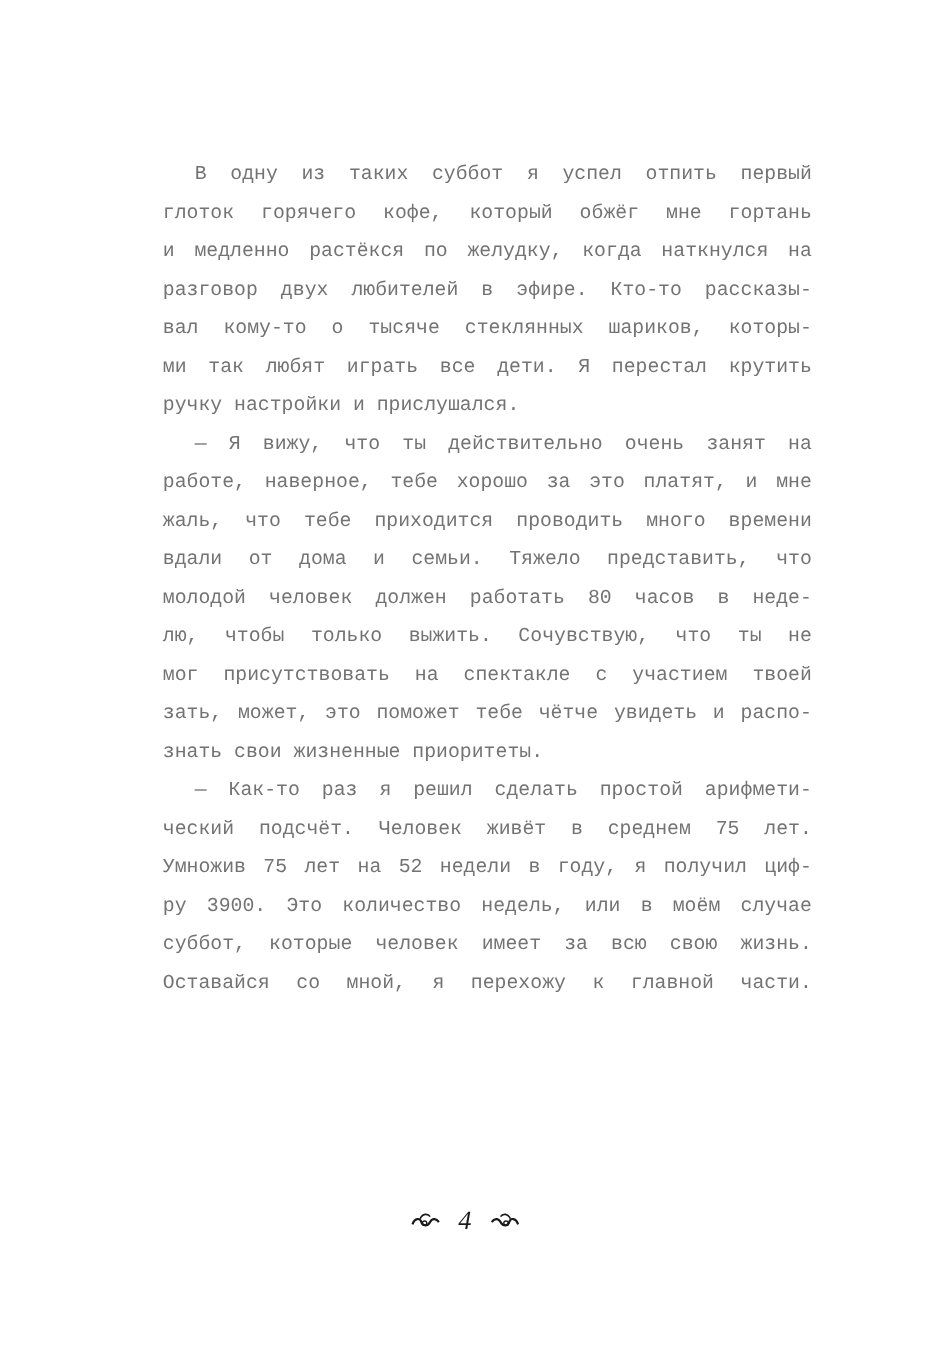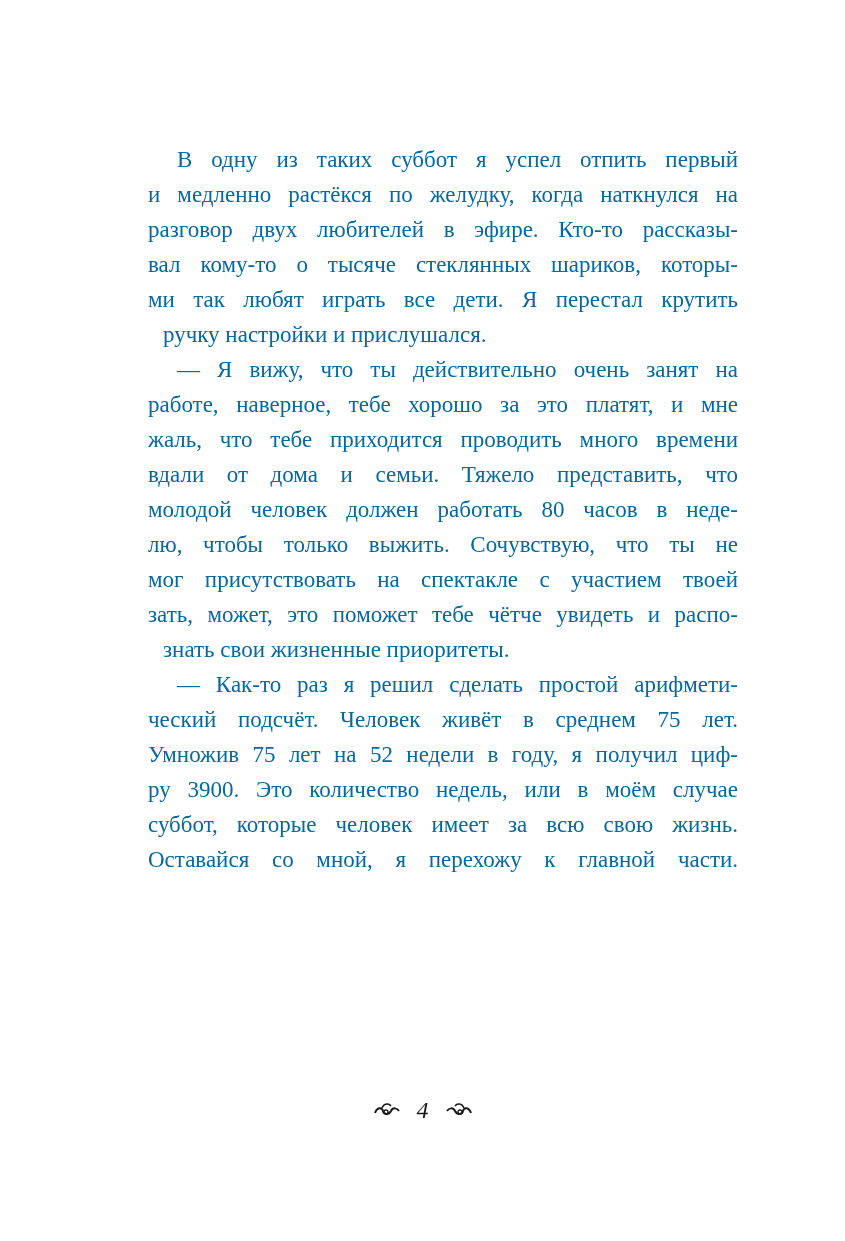--- a/index.html
+++ b/index.html
@@ -1,45 +1,46 @@
 <!DOCTYPE html>
 <html><head>
 <meta charset="utf-8">
 <style>
   html, body { margin: 0; padding: 0; background: #ffffff; }
   body { width: 845px; height: 1241px; position: relative; overflow: hidden; }
   .page { position: absolute; left: 0; top: 0; width: 845px; height: 1241px; background: #ffffff; }
   .text-block {
     position: absolute; left: 148px; top: 142px; width: 590px;
-    font-family: Liberation Serif, serif;
-    font-size: 23px; color: #0369a1;
+    font-family: Liberation Mono, monospace;
+    font-size: 18px; color: #737373;
   }
   .line {
     display: block; height: 35px; line-height: 35px;
     text-align: justify; text-align-last: justify; white-space: nowrap;
   }
-  .line.last { text-align-last: left; margin-left: 15px; }
+  .line.last { text-align-last: left; }
   .line.indent { padding-left: 29px; }
   .line .inner { display: inline-block; width: 100%; text-align: justify; text-align-last: justify; white-space: normal; }
   .line.last .inner { text-align-last: left; }
   .footer {
     position: absolute; left: 0; top: 1090px; width: 845px; height: 40px;
     display: flex; justify-content: center; align-items: center; gap: 16px;
     font-family: "Liberation Serif", "DejaVu Serif", serif; color: #1a1a1a;
   }
   .page-num { font-style: italic; font-size: 24px; }
   .ornament { display: inline-block; width: 28px; height: 18px; }
 </style>
 </head>
 <body>
 
 <div class="page">
   <div class="text-block" id="text-block">
       <div>
         <div class="line indent"><span class="inner">В одну из таких суббот я успел отпить первый</span></div>
+        <div class="line"><span class="inner">глоток горячего кофе, который обжёг мне гортань</span></div>
         <div class="line"><span class="inner">и медленно растёкся по желудку, когда наткнулся на</span></div>
         <div class="line"><span class="inner">разговор двух любителей в эфире. Кто-то рассказы-</span></div>
         <div class="line"><span class="inner">вал кому-то о тысяче стеклянных шариков, которы-</span></div>
         <div class="line"><span class="inner">ми так любят играть все дети. Я перестал крутить</span></div>
         <div class="line last"><span class="inner">ручку настройки и прислушался.</span></div>
       </div>
       <div>
         <div class="line indent"><span class="inner">— Я вижу, что ты действительно очень занят на</span></div>
         <div class="line"><span class="inner">работе, наверное, тебе хорошо за это платят, и мне</span></div>
         <div class="line"><span class="inner">жаль, что тебе приходится проводить много времени</span></div>

